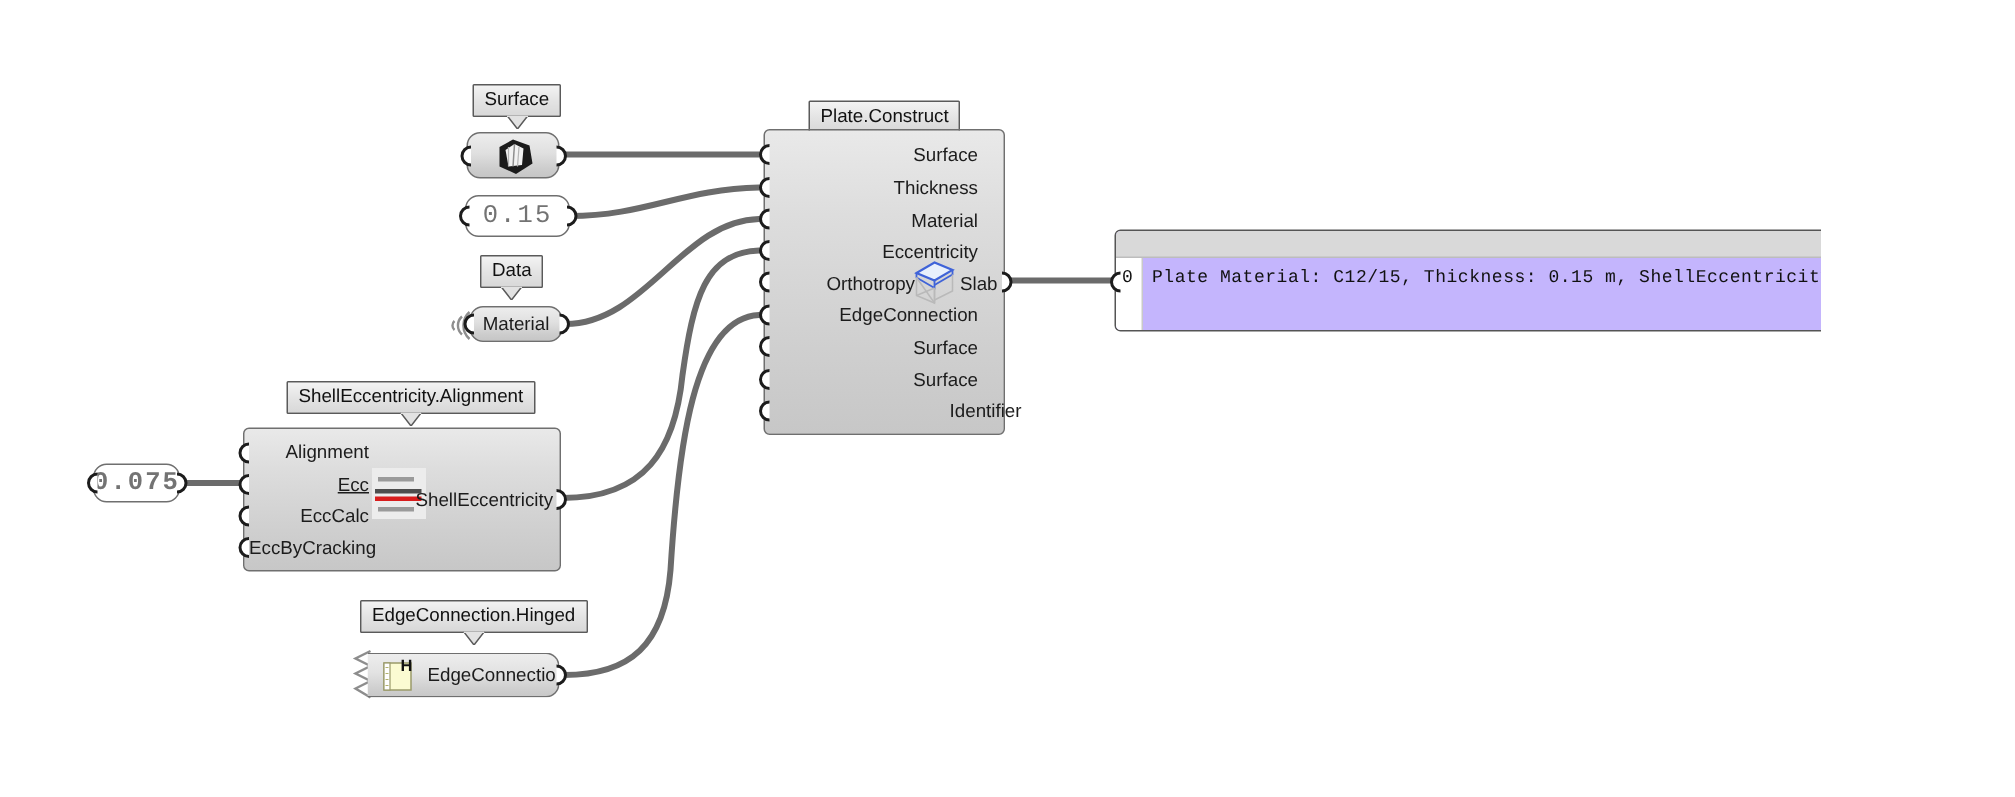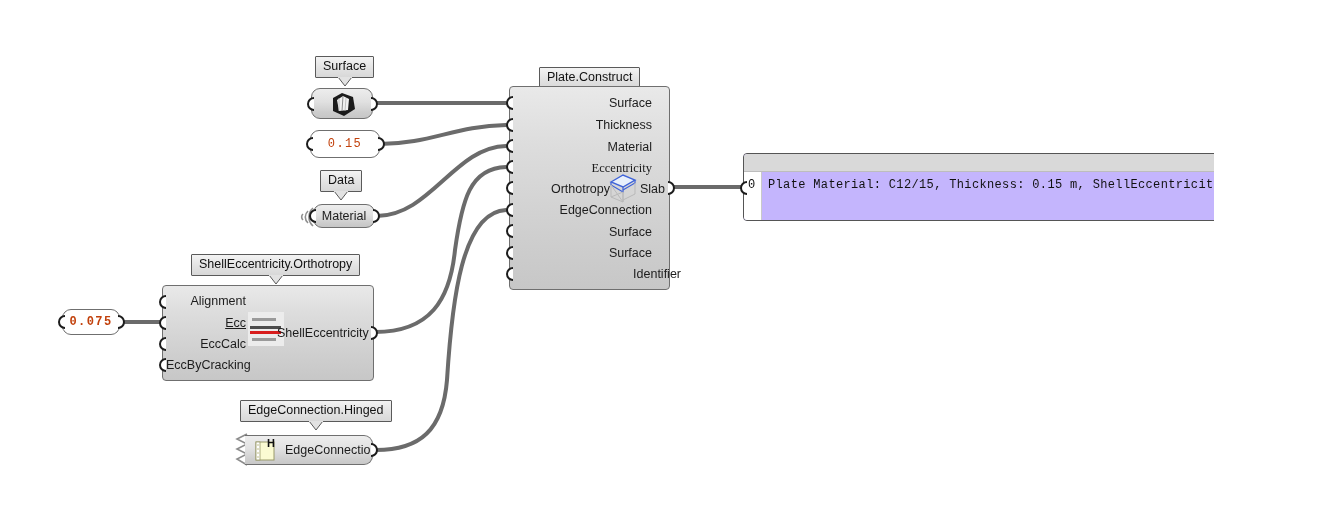--- a/index.html
+++ b/index.html
@@ -85,22 +85,22 @@
     color: #1c1c1c;
   }
   .capsule.grey {
     background: linear-gradient(to bottom, #ededed 0%, #e0e0e0 45%, #cdcdcd 80%, #c6c6c6 100%);
   }
   .capsule.white {
     background: #ffffff;
   }
   .numtext {
     font-family: "Liberation Mono", monospace;
-    font-size: 12px;
-    color: #c2410c;
+    font-size: 17px;
+    color: #737373;
     letter-spacing: 1.4px;
   }
 
   
   .zig {
     position: absolute;
     background: linear-gradient(to bottom, #ededed 0%, #e2e2e2 45%, #d0d0d0 80%, #c8c8c8 100%);
     border: 1px solid #6f6f6f;
     border-left: none;
     border-radius: 0 9px 9px 0;
@@ -225,21 +225,21 @@
 
   <div class="balloon" style="left:539px; top:67px;">
     <span>Plate.Construct</span>
     <svg class="tail" viewBox="0 0 14 9">
       <polygon points="0,0 14,0 7,9" fill="#e2e2e2" stroke="#5a5a5a" stroke-width="1"></polygon>
       <line x1="0" y1="0" x2="14" y2="0" stroke="#e2e2e2" stroke-width="2"></line>
     </svg>
   </div>
 
   <div class="balloon" style="left:191px; top:254px;">
-    <span>ShellEccentricity.Orthotropy</span>
+    <span>ShellEccentricity.Alignment</span>
     <svg class="tail" viewBox="0 0 14 9">
       <polygon points="0,0 14,0 7,9" fill="#e2e2e2" stroke="#5a5a5a" stroke-width="1"></polygon>
       <line x1="0" y1="0" x2="14" y2="0" stroke="#e2e2e2" stroke-width="2"></line>
     </svg>
   </div>
 
   <div class="balloon" style="left:240px; top:400px;">
     <span>EdgeConnection.Hinged</span>
     <svg class="tail" viewBox="0 0 14 9">
       <polygon points="0,0 14,0 7,9" fill="#e2e2e2" stroke="#5a5a5a" stroke-width="1"></polygon>
@@ -289,21 +289,21 @@
   <svg class="icon" width="12" height="16" viewBox="0 0 12 16" style="left:371px; top:208px;">
     <path d="M2,2 A6,6 0 1 1 2,14" fill="#ffffff" stroke="#1c1c1c" stroke-width="2"></path>
   </svg>
 
   <div class="comp" style="left:509px; top:86px; width:161px; height:204px;">
   </div>
 
   <div class="port-label port-in" style="left:515px; top:96px;  width:137px;">Surface</div>
   <div class="port-label port-in" style="left:515px; top:118px; width:137px;">Thickness</div>
   <div class="port-label port-in" style="left:515px; top:140px; width:137px;">Material</div>
-  <div class="port-label port-in" style="left:515px; top:161px; width:137px;font-family:Liberation Serif, serif;">Eccentricity</div>
+  <div class="port-label port-in" style="left:515px; top:161px; width:137px;">Eccentricity</div>
   <div class="port-label port-in" style="left:515px; top:182px; width:95px;">Orthotropy</div>
   <div class="port-label port-in" style="left:513px; top:203px; width:139px;">EdgeConnection</div>
   <div class="port-label port-in" style="left:515px; top:225px; width:137px;">Surface</div>
   <div class="port-label port-in" style="left:515px; top:246px; width:137px;">Surface</div>
   <div class="port-label port-in" style="left:544px; top:267px; width:137px;">Identifier</div>
 
   <svg class="icon" width="12" height="16" viewBox="0 0 12 16" style="left:503px; top:95px;">
       <path d="M10,2 A6,6 0 1 0 10,14" fill="#ffffff" stroke="#1c1c1c" stroke-width="2"></path>
     </svg>
   <svg class="icon" width="12" height="16" viewBox="0 0 12 16" style="left:503px; top:117px;">

